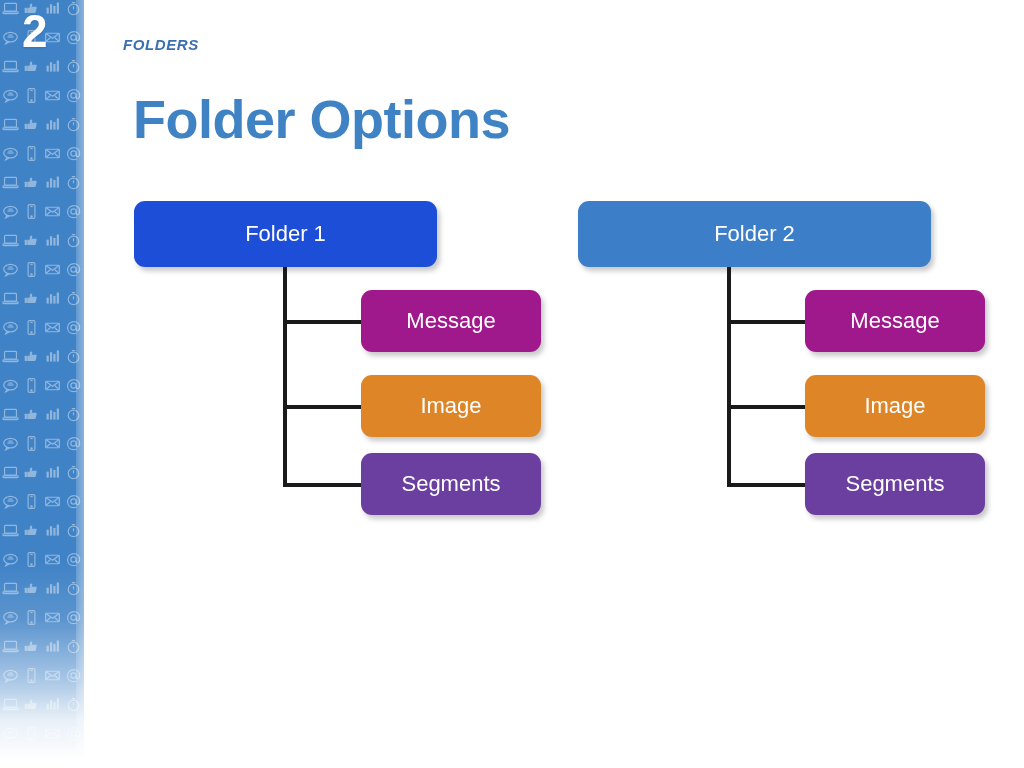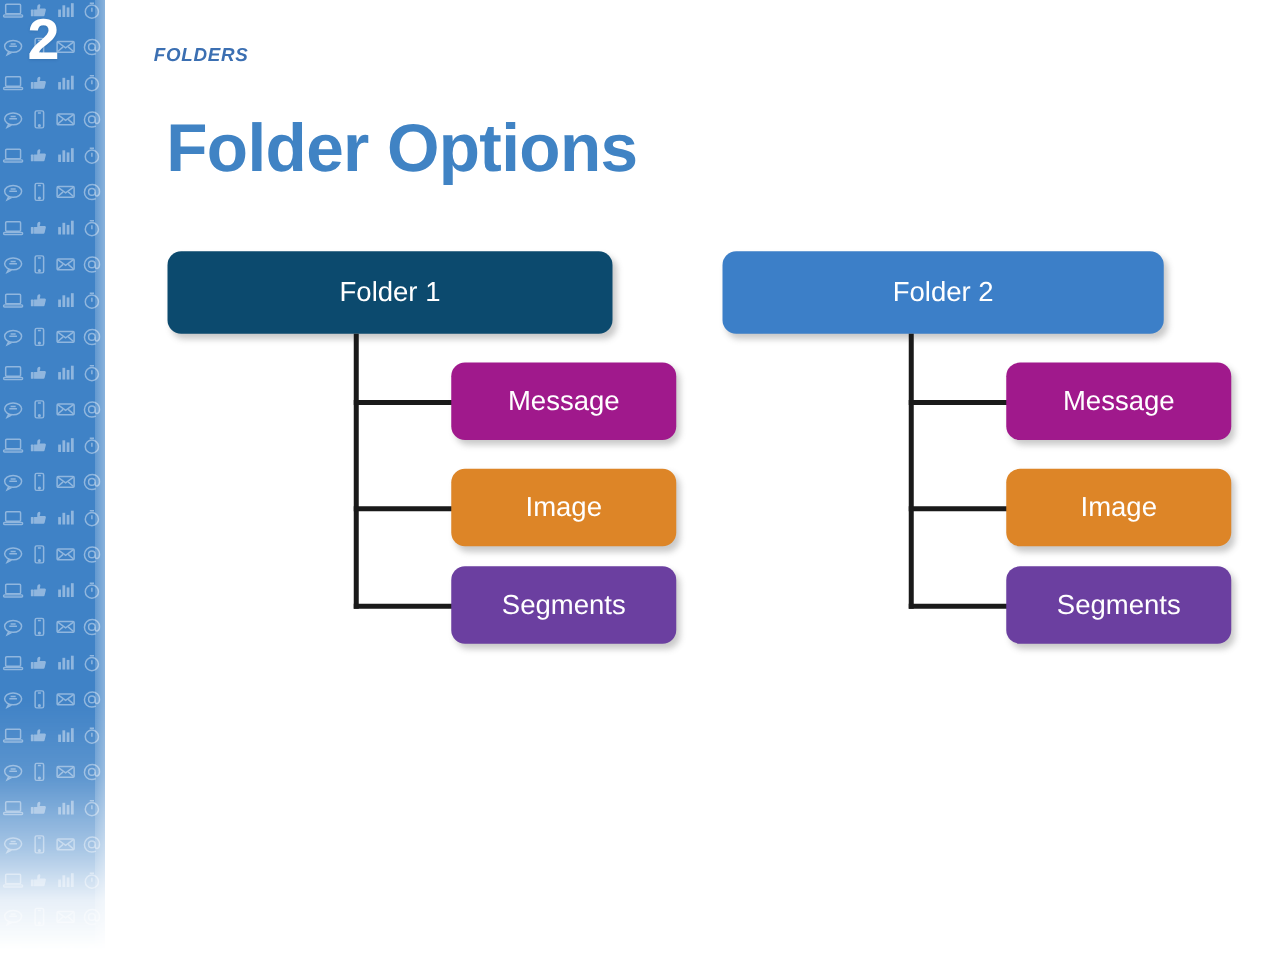--- a/index.html
+++ b/index.html
@@ -710,21 +710,21 @@
         </div>
       </div>
     <div id="sidebar-edge"></div>
     <div id="sidebar-number">2</div>
   </div>
 
   <div id="eyebrow">FOLDERS</div>
   <div id="page-title">Folder Options</div>
 
   <div id="diagram">
-      <div class="node" style="left: 134px; top: 201px; width: 356px; height: 66px; background: #0c4a6e;">
+      <div class="node" style="left: 134px; top: 201px; width: 303px; height: 66px; background: #1d4ed8;">
         <span>Folder 1</span>
       </div>
       <div class="connector" style="left: 283px; top: 267px; width: 4px; height: 220px;"></div>
       <div class="connector" style="left: 283px; top: 320px; width: 84px; height: 4px;"></div>
       <div class="node" style="left: 361px; top: 290px; width: 180px; height: 62px; background: rgb(160, 25, 140);">
         <span>Message</span>
       </div>
       <div class="connector" style="left: 283px; top: 405px; width: 84px; height: 4px;"></div>
       <div class="node" style="left: 361px; top: 375px; width: 180px; height: 62px; background: rgb(221, 133, 39);">
         <span>Image</span>

